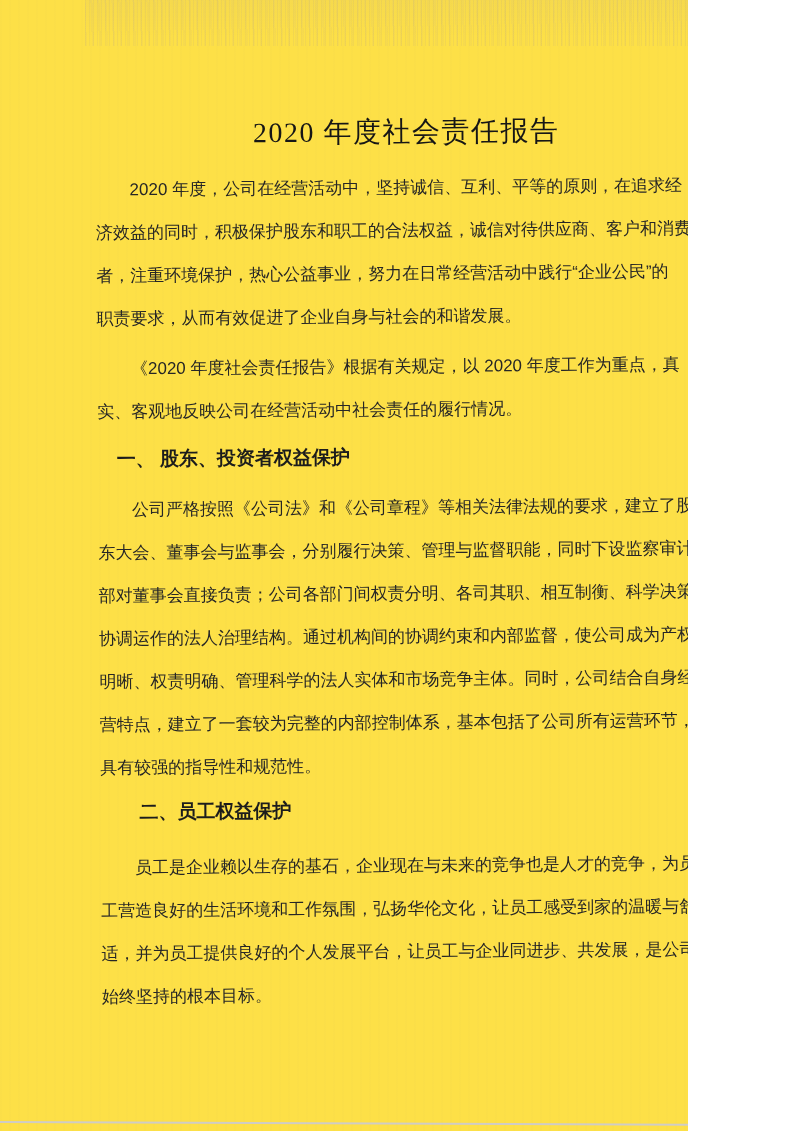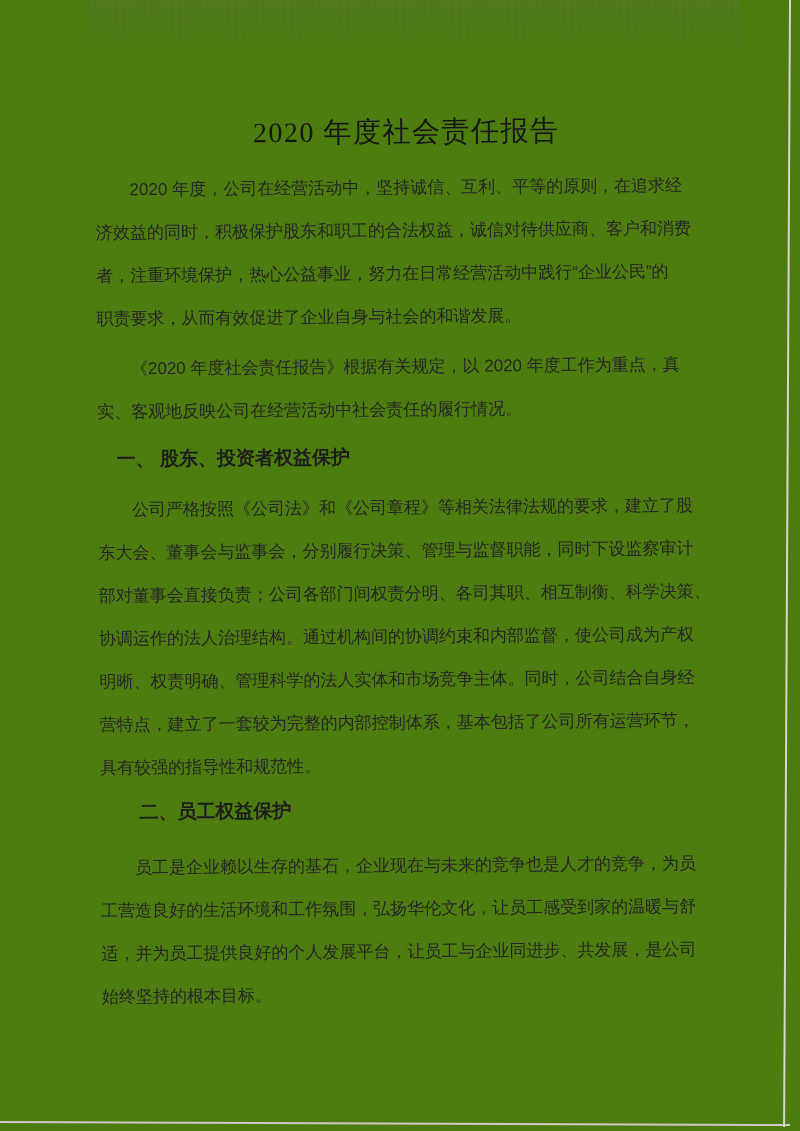--- a/index.html
+++ b/index.html
@@ -2,23 +2,23 @@
 <html><head>
 <meta charset="utf-8">
 <style>
   html, body {
     margin: 0;
     padding: 0;
     background: #ffffff;
   }
   .page {
     position: relative;
-    width: 800px;
+    width: 688px;
     height: 1131px;
-    background: #4d7c0f;
+    background: #fde047;
     overflow: hidden;
     font-family: "Liberation Sans", sans-serif;
   }
   
   .scan-noise {
     position: absolute;
     top: 0;
     left: 85px;
     width: 655px;
     height: 46px;

